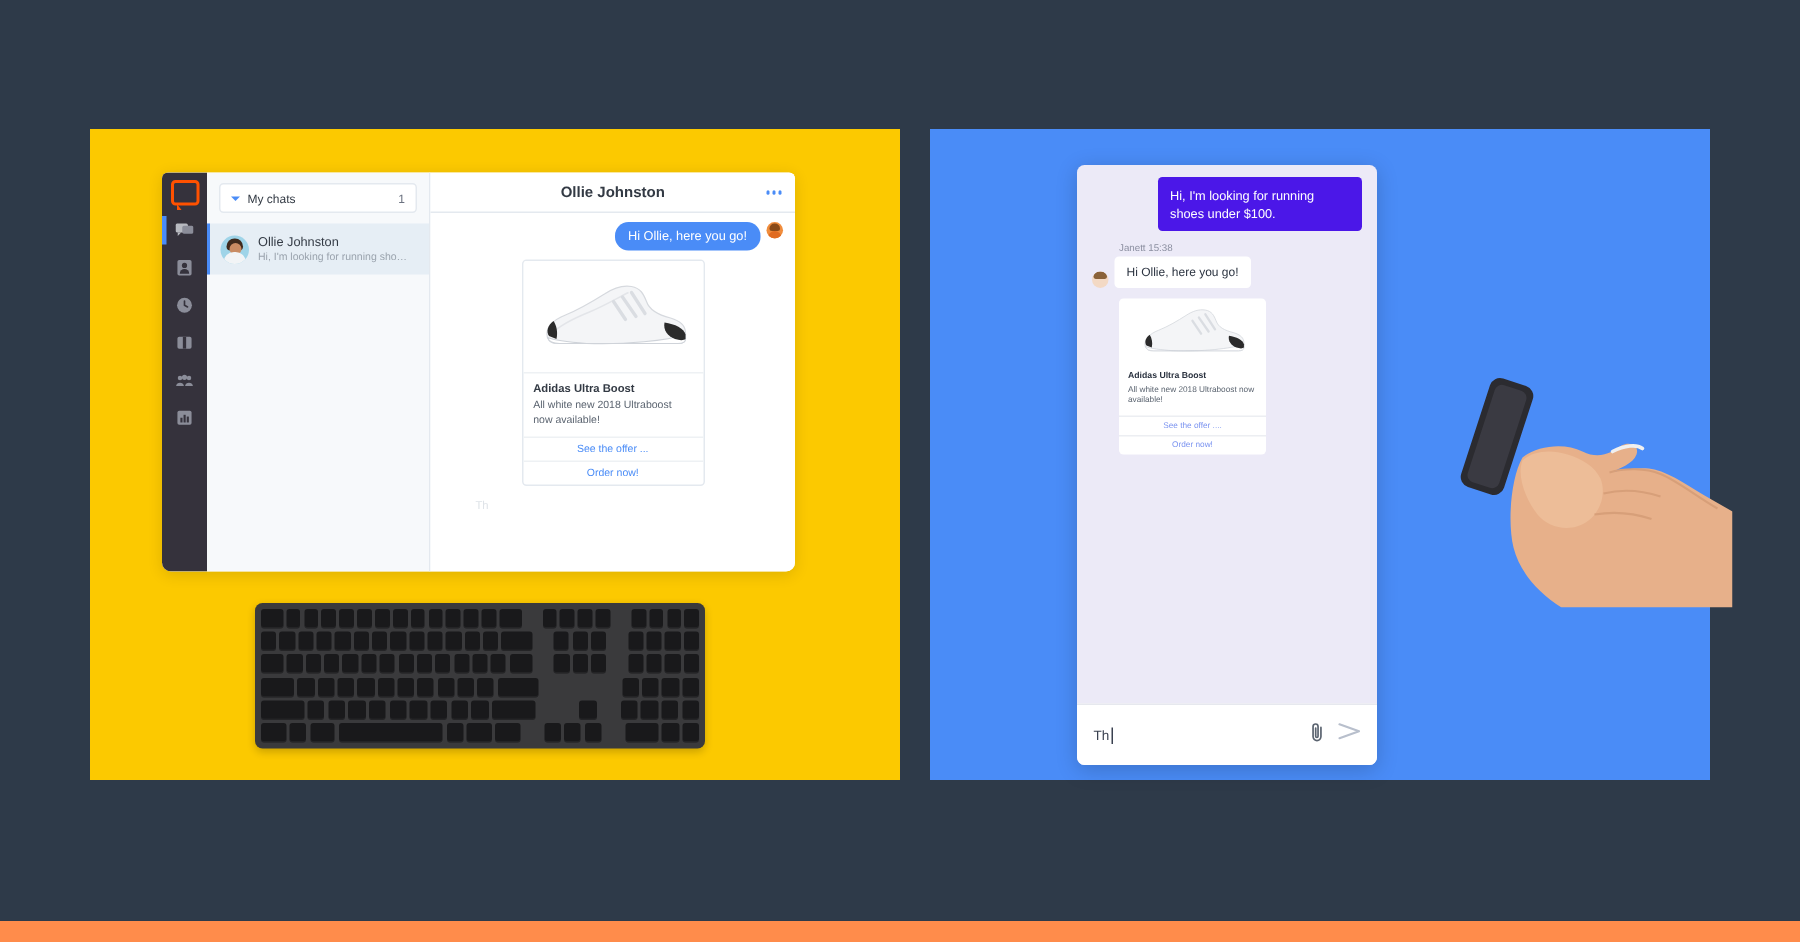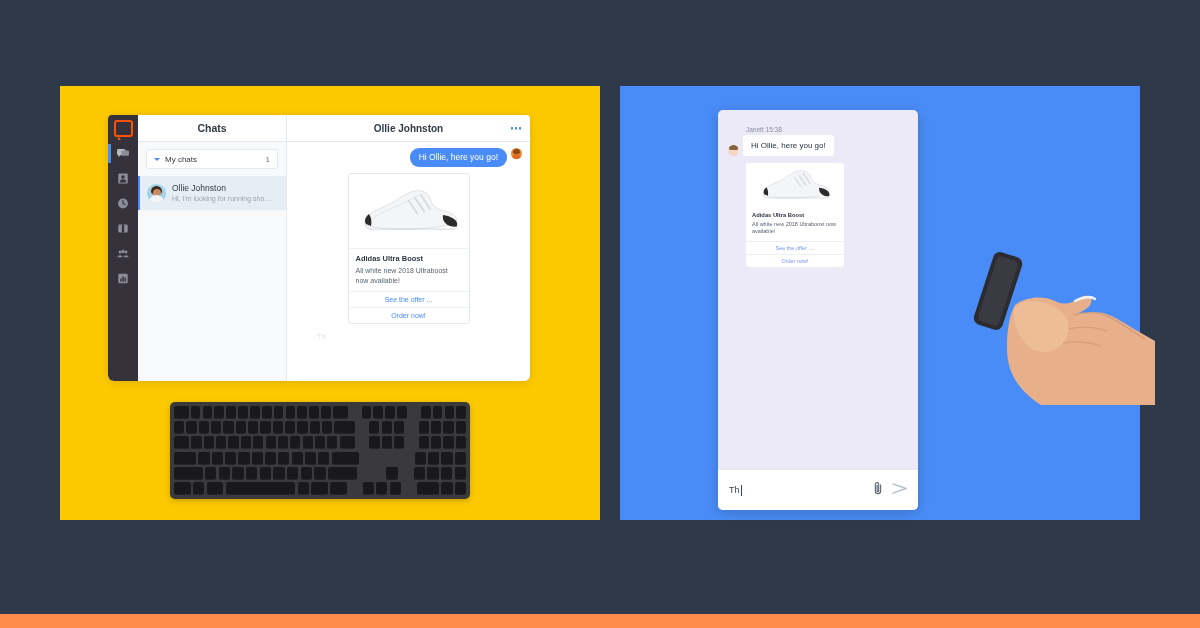--- a/index.html
+++ b/index.html
@@ -208,23 +208,20 @@
         <svg class="rail-ic" viewBox="0 0 14 14">
           <rect x="1" y="1" width="12" height="12" rx="1.5" fill="#9a9daa"></rect>
           <rect x="3.5" y="7" width="1.8" height="4" fill="#35323c"></rect>
           <rect x="6.2" y="4.5" width="1.8" height="6.5" fill="#35323c"></rect>
           <rect x="8.9" y="6" width="1.8" height="5" fill="#35323c"></rect>
         </svg>
       </div>
     </div>
 
     <div class="app-list">
-      <div class="list-head">
-        <span>Chats</span>
-      </div>
       <div class="mychats">
         <div class="mychats-l">
           <span class="chev"></span>
           <span class="mychats-t">My chats</span>
         </div>
         <span class="mychats-n">1</span>
       </div>
       <div class="chatrow">
         <div class="av">
           <div class="hair"></div>
@@ -419,20 +416,23 @@
           <span class="key"></span>
         </div>
     </div>
   </div>
 
   <div class="widget">
 
 
 
     <div class="w-body">
+      <div class="w-right">
+        <div class="bub-visitor">Hi, I'm looking for running shoes under $100.</div>
+      </div>
 
       <div class="w-meta">Janett 15:38</div>
       <div class="w-left">
         <div class="av-tiny">
             <div class="h"></div>
           </div>
         <div class="bub-hero">Hi Ollie, here you go!</div>
       </div>
 
       <div class="wcard">

